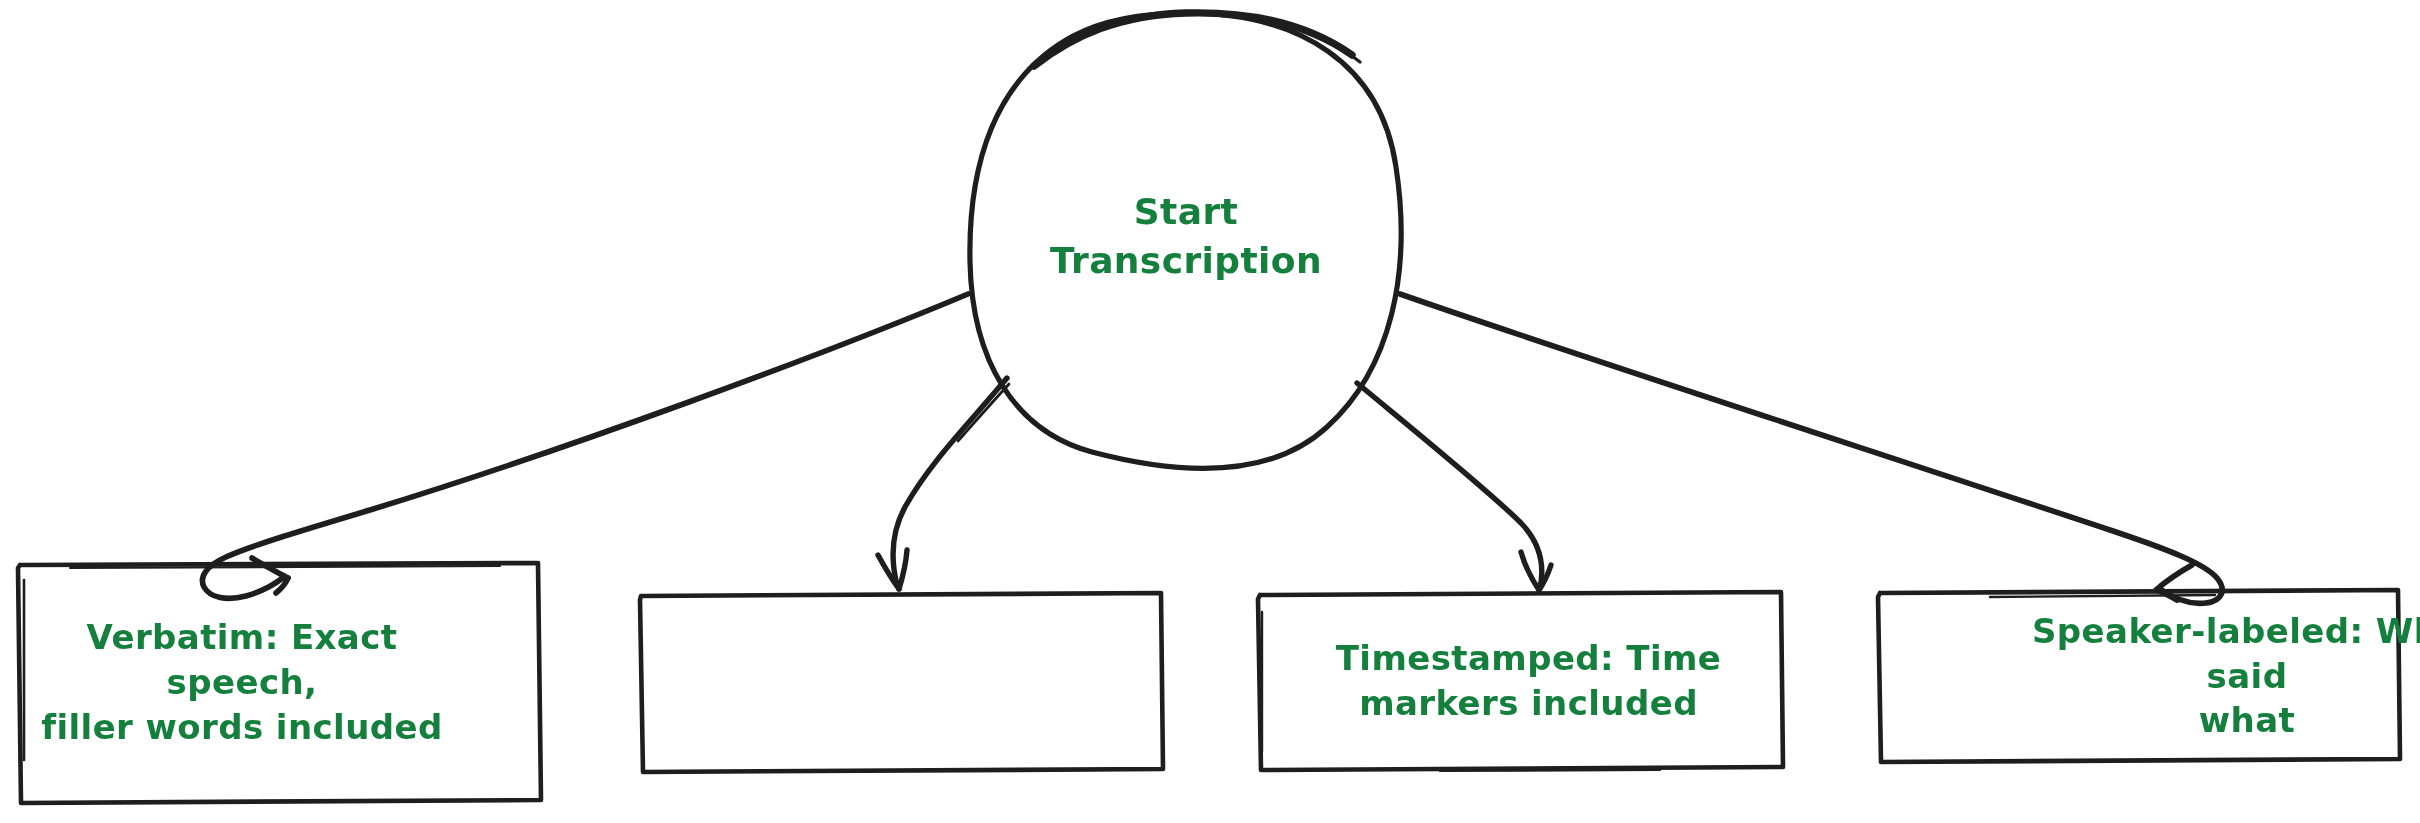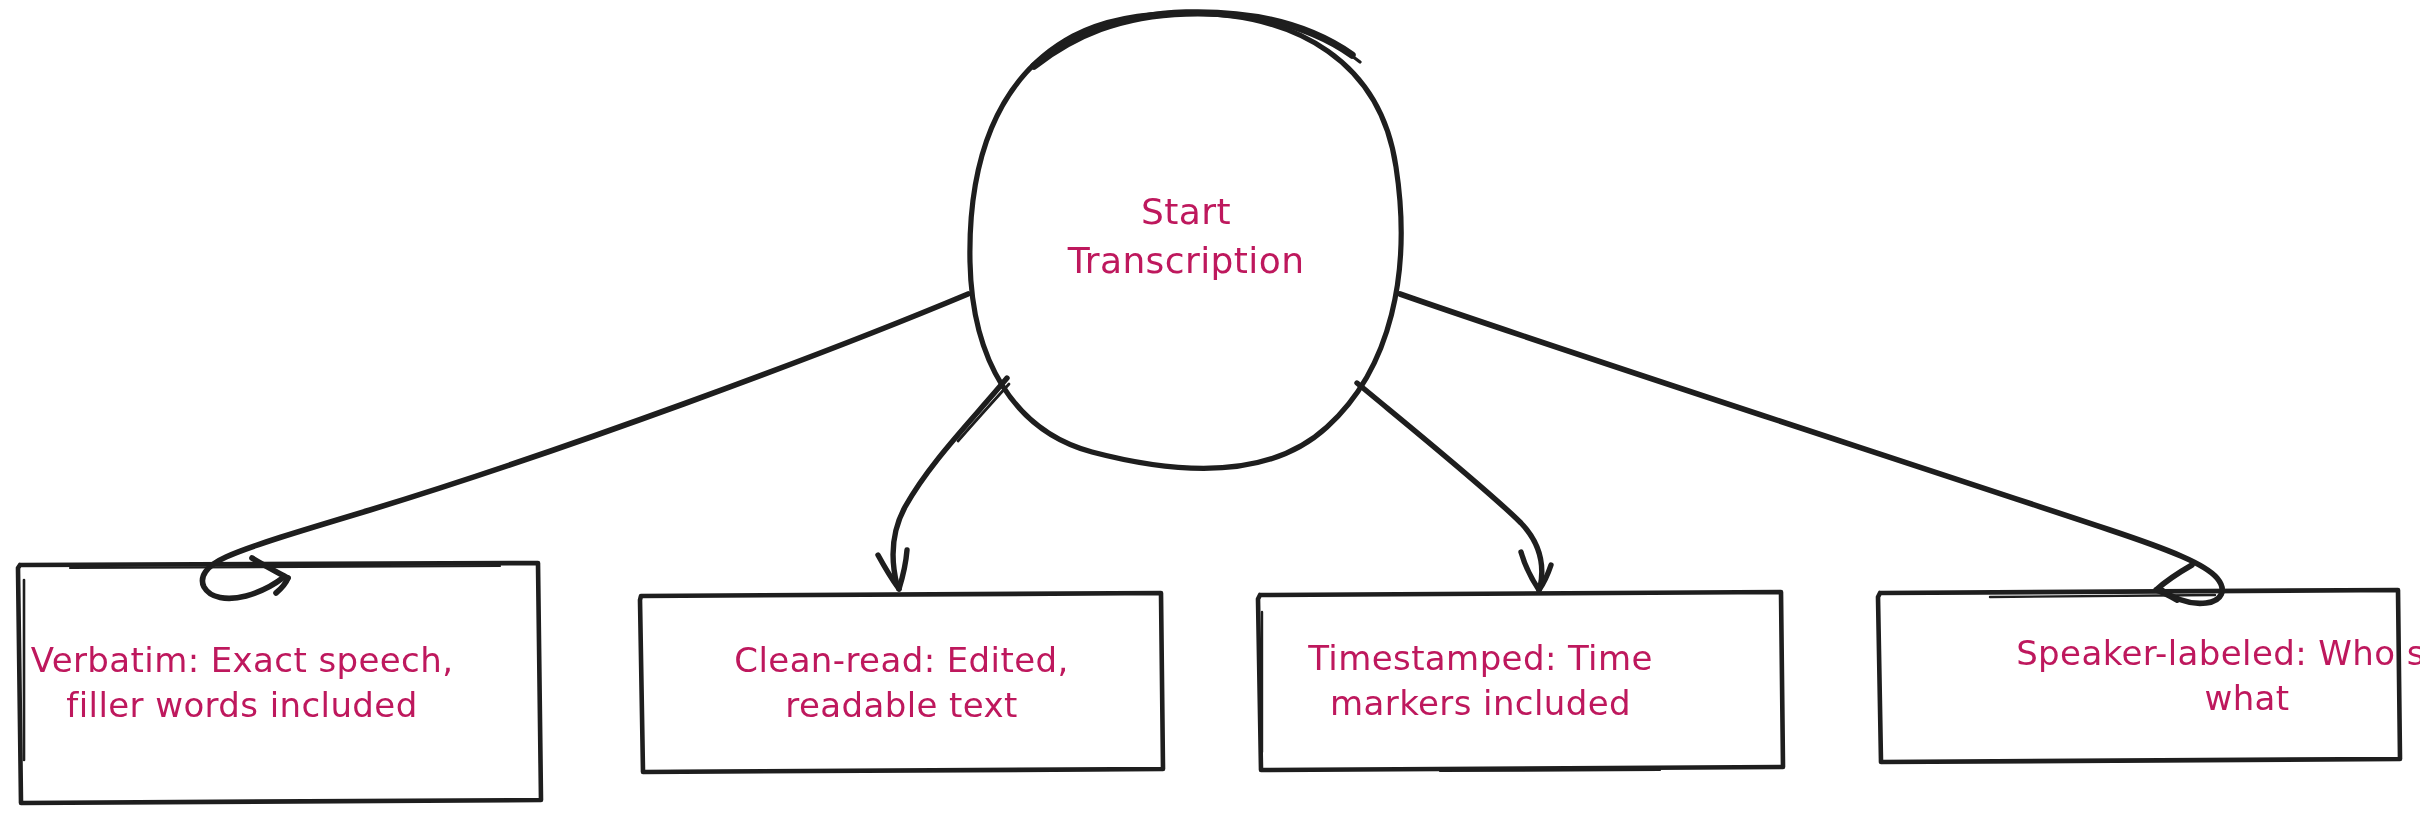--- a/index.html
+++ b/index.html
@@ -25,39 +25,40 @@
     top: 0;
     width: 2420px;
     height: 823px;
   }
   .node-label {
     position: absolute;
     display: flex;
     align-items: center;
     justify-content: center;
     text-align: center;
-    color: #be185d;
+    color: #15803d;
     font-family: "DejaVu Sans", sans-serif;
     font-size: 34px;
     line-height: 1.32;
     letter-spacing: 0.4px;
     white-space: pre-line;
     pointer-events: none;
+    font-weight: bold;
   }
   .start-label {
     left: 970px;
     top: 12px;
     width: 432px;
     height: 450px;
     font-size: 36px;
     line-height: 1.35;
   }
   .box-label-1 { left: 17px;   top: 562px; width: 450px; height: 241px; }
   .box-label-2 { left: 640px;  top: 593px; width: 523px; height: 179px; }
-  .box-label-3 { left: 1258px; top: 592px; width: 445px; height: 178px; }
+  .box-label-3 { left: 1258px; top: 592px; width: 445px; height: 178px; padding-left: 48px; }
   .box-label-4 { left: 1986px; top: 590px; width: 522px; height: 172px; }
 
   .hit {
     position: absolute;
     background: transparent;
   }
   .hit-start {
     left: 970px; top: 12px; width: 432px; height: 450px;
     border-radius: 50%;
   }
@@ -157,22 +158,20 @@
     </g>
 
   </svg>
 
   <div class="node-label start-label">Start
 Transcription</div>
 
   <div class="node-label box-label-1">Verbatim: Exact speech,
 filler words included</div>
 
-  <div class="node-label box-label-2">Clean-read: Edited,
-readable text</div>
 
   <div class="node-label box-label-3">Timestamped: Time
 markers included</div>
 
   <div class="node-label box-label-4">Speaker-labeled: Who said
 what</div>
 
   <div class="hit hit-start"></div>
 
   <div class="hit hit-b1"></div>

